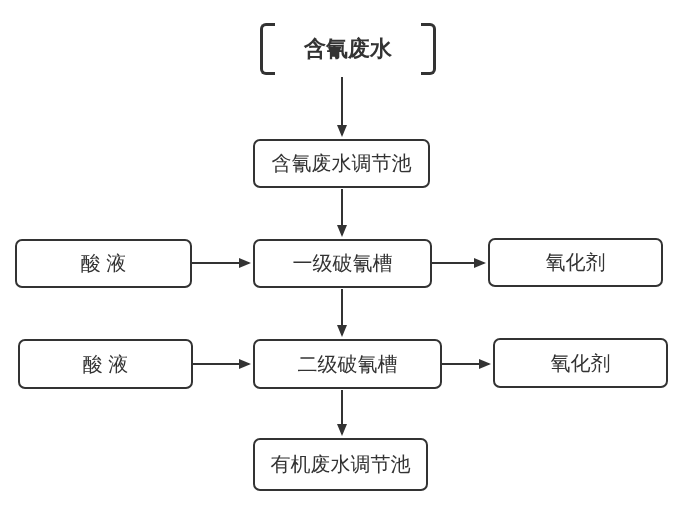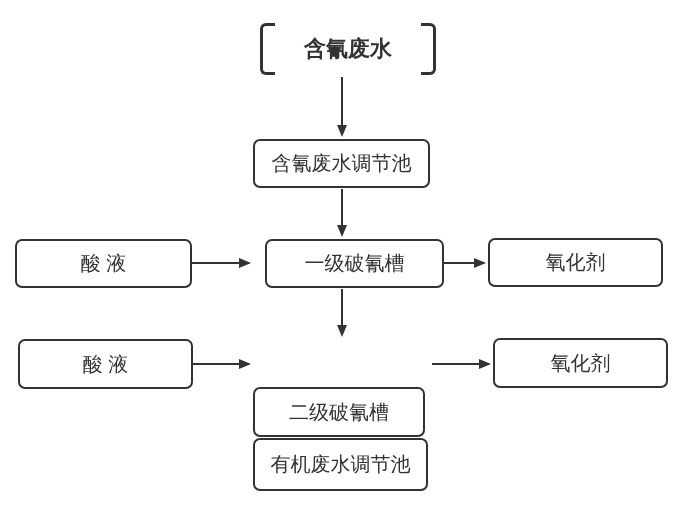--- a/index.html
+++ b/index.html
@@ -89,33 +89,33 @@
   </div>
 
   <div class="node box" style="left:253px; top:139px; width:177px; height:49px;">
     <span>含氰废水调节池</span>
   </div>
 
   <div class="node box" style="left:15px; top:239px; width:177px; height:49px;">
     <span>酸 液</span>
   </div>
 
-  <div class="node box" style="left:253px; top:239px; width:179px; height:49px;margin-left:12px;">
+  <div class="node box" style="left:253px; top:239px; width:179px; height:49px;">
     <span>一级破氰槽</span>
   </div>
 
   <div class="node box" style="left:488px; top:238px; width:175px; height:49px;">
     <span>氧化剂</span>
   </div>
 
   <div class="node box" style="left:18px; top:339px; width:175px; height:50px;">
     <span>酸 液</span>
   </div>
 
-  <div class="node box" style="left:253px; top:339px; width:172px; height:50px;margin-top:48px;">
+  <div class="node box" style="left:253px; top:339px; width:189px; height:50px;">
     <span>二级破氰槽</span>
   </div>
 
   <div class="node box" style="left:493px; top:338px; width:175px; height:50px;">
     <span>氧化剂</span>
   </div>
 
   <div class="node box" style="left:253px; top:438px; width:175px; height:53px;">
     <span>有机废水调节池</span>
   </div>

